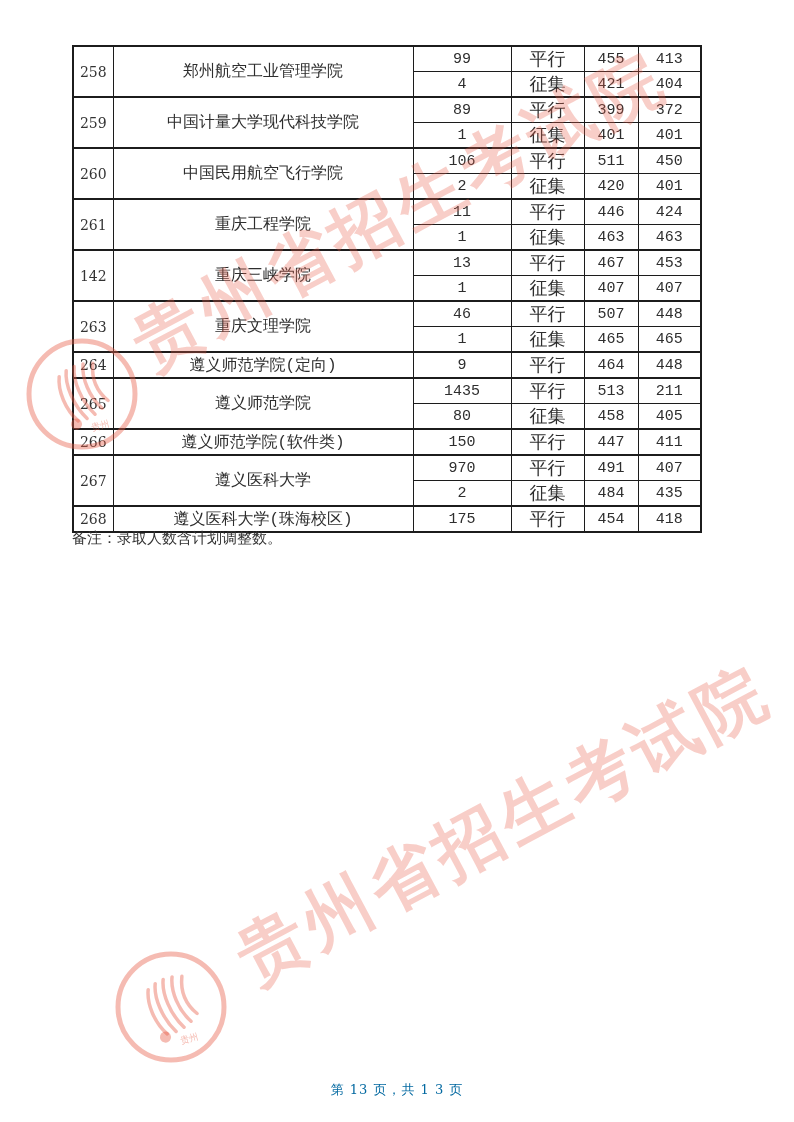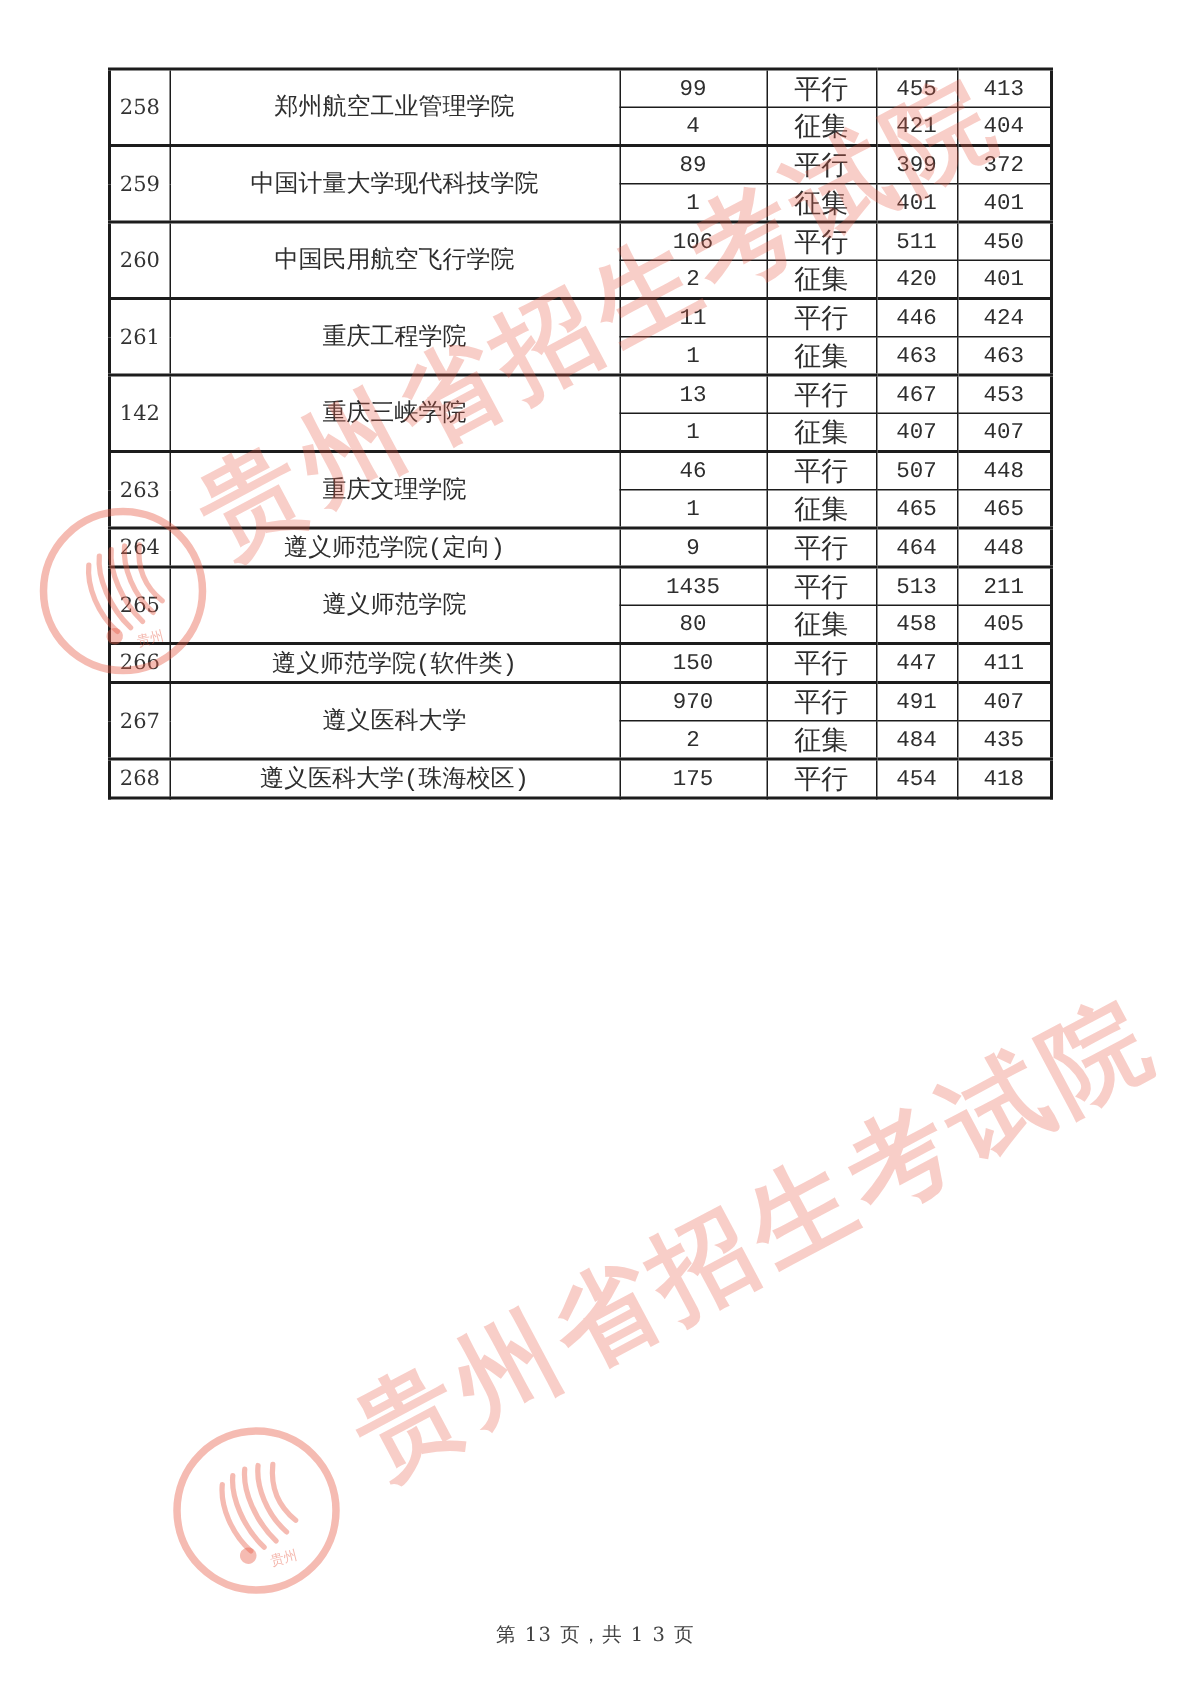--- a/index.html
+++ b/index.html
@@ -52,21 +52,21 @@
   
   .note {
     position: absolute; left: 72px; top: 505px; z-index: 2;
     font-family: "DejaVu Serif", "Liberation Serif", serif;
     font-size: 15px; color: #333;
   }
   .page-footer {
     position: absolute; left: 0; right: 0; top: 1057px; z-index: 2;
     text-align: center;
     font-family: "DejaVu Serif", "Liberation Serif", serif;
-    font-size: 13px; color: #404040;
+    font-size: 13px; color: #0369a1;
     letter-spacing: 1px;
   }
 
   
   .wm-layer { position: absolute; inset: 0; pointer-events: none; z-index: 5; }
   .watermark {
     position: absolute;
     white-space: nowrap;
     font-family: "DejaVu Serif", "Liberation Serif", serif;
     font-size: 68px;
@@ -230,20 +230,21 @@
             <td rowspan="1" class="col-name">遵义医科大学(珠海校区)</td>
             <td class="col-count">175</td>
             <td class="col-type">平行</td>
             <td class="col-s1">454</td>
             <td class="col-s2">418</td>
           </tr>
         </tbody>
     </table>
   </div>
 
+  <div class="note">备注：录取人数含计划调整数。</div>
 
   <div class="page-footer">第 13 页，共 1 3 页</div>
 
   <div class="wm-layer">
     <div class="watermark wm-top">贵州省招生考试院</div>
     <div class="watermark wm-bottom">贵州省招生考试院</div>
 
     <svg class="seal seal-top" width="116" height="116" viewBox="-58 -58 116 116">
       <circle cx="0" cy="0" r="53" fill="none" stroke="rgba(231,93,72,0.42)" stroke-width="5"></circle>
       <g transform="rotate(-28)" stroke="rgba(231,93,72,0.42)" stroke-width="3.5" fill="none" stroke-linecap="round">

